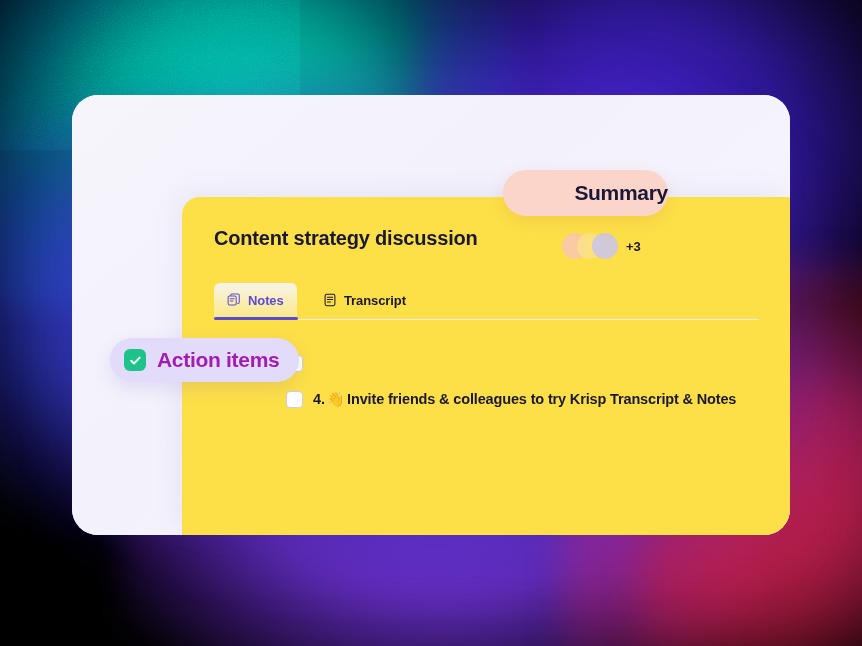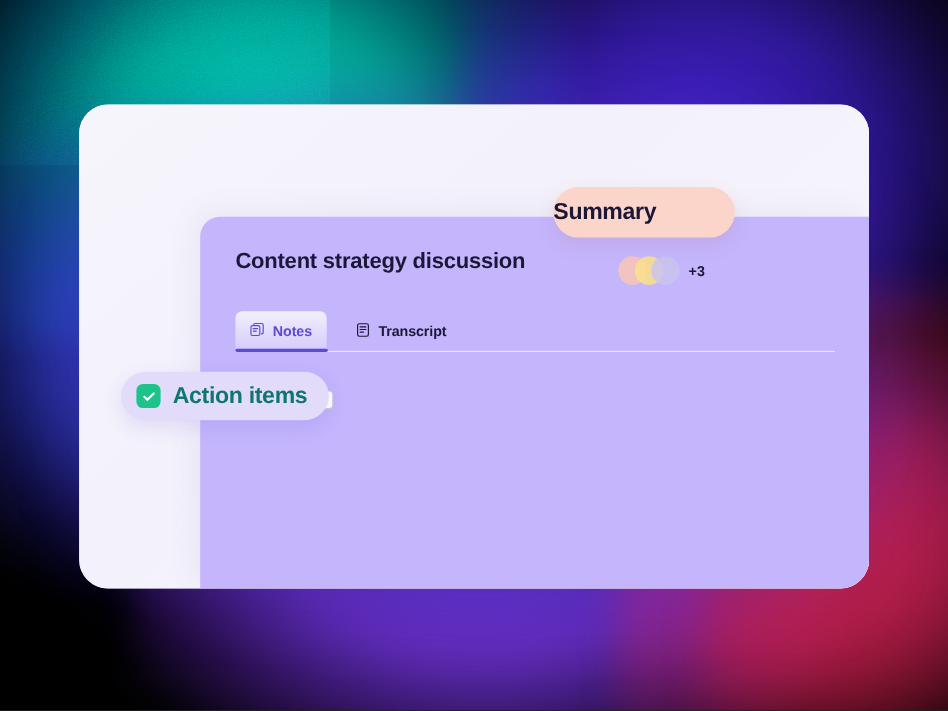--- a/index.html
+++ b/index.html
@@ -135,21 +135,21 @@
         rgba(248,247,253,1) 100%);
   }
 
   
   #inner-panel {
     position: absolute;
     left: 110px;
     top: 102px;
     width: 608px;
     height: 338px;
-    background: #c4b5fd;
+    background: #fde047;
     border-top-left-radius: 18px;
     box-shadow: -6px -6px 24px rgba(120,100,190,0.08);
   }
 
   
   #note-header {
     position: absolute;
     left: 32px;
     top: 26px;
     width: 545px;
@@ -278,21 +278,21 @@
   #summary-badge {
     position: absolute;
     left: 503px;
     top: 170px;
     width: 165px;
     height: 46px;
     background: #fbd4ca;
     border-radius: 23px;
     display: flex;
     align-items: center;
-    justify-content: flex-start;
+    justify-content: flex-end;
     box-shadow: 0 6px 18px rgba(180,90,80,0.13);
     cursor: pointer;
   }
   #summary-label {
     font-size: 21px;
     font-weight: bold;
     color: #1b1736;
     letter-spacing: -0.3px;
   }
 
@@ -317,21 +317,21 @@
     border-radius: 6px;
     background: #1ec28b;
     display: flex;
     align-items: center;
     justify-content: center;
   }
   #action-check svg { display: block; }
   #action-pill-label {
     font-size: 21px;
     font-weight: bold;
-    color: #0f766e;
+    color: #a21caf;
     letter-spacing: -0.3px;
   }
 
   .tab-icon { display: flex; align-items: center; }
 </style>
 </head>
 <body>
 
 <div id="stage">
 
@@ -391,20 +391,24 @@
           <span class="tab-label">Transcript</span>
         </div>
 
         <div id="tab-underline"></div>
       </div>
 
       <div id="items-list">
         <div class="item-row">
           <div class="item-checkbox"></div>
         </div>
+        <div class="item-row">
+          <div class="item-checkbox"></div>
+          <span class="item-text"><span>4.</span><span class="item-emoji">👋</span><span>Invite friends &amp; colleagues to try Krisp Transcript &amp; Notes</span></span>
+        </div>
       </div>
 
     </div>
   </div>
 
   <div id="summary-badge">
     <span id="summary-label">Summary</span>
   </div>
 
   <div id="action-pill">

